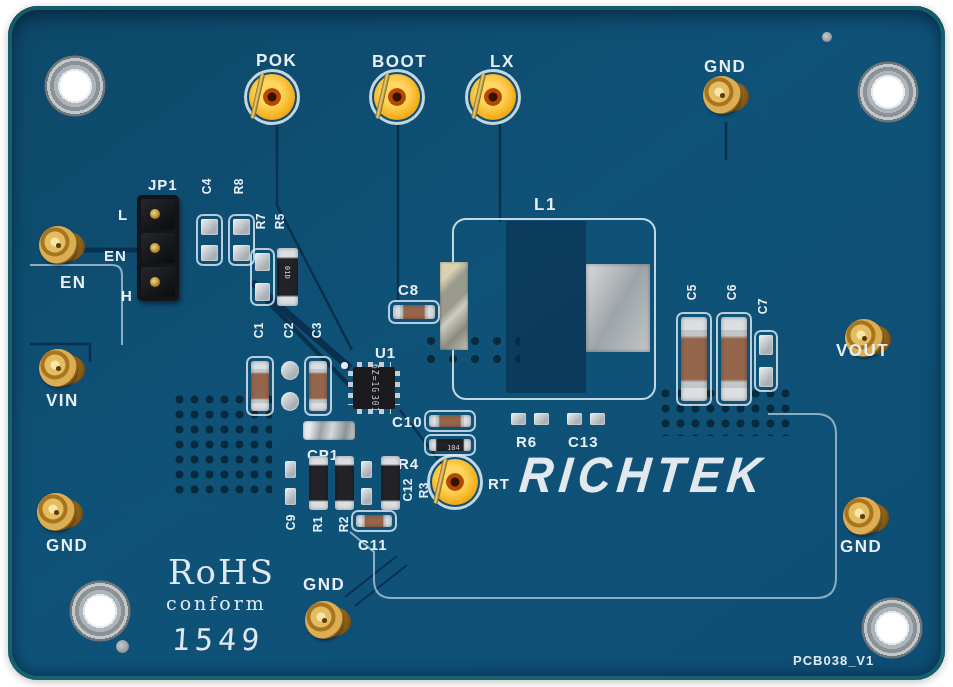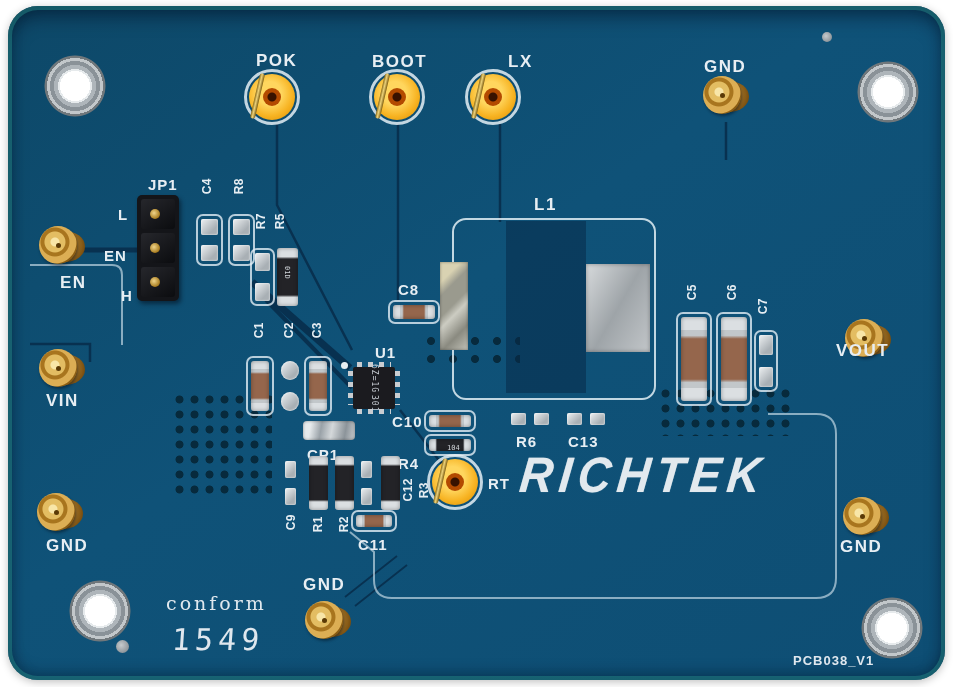--- a/index.html
+++ b/index.html
@@ -136,21 +136,21 @@
     <div class="holec"></div>
     <div class="wire"></div>
   </div>
   <div class="lbl big" style="left:372px;top:53px">BOOT</div>
   <div class="tp" style="left:369px;top:69px">
     <div class="ring"></div>
     <div class="body"></div>
     <div class="holec"></div>
     <div class="wire"></div>
   </div>
-  <div class="lbl big" style="left:508px;top:53px">LX</div>
+  <div class="lbl big" style="left:490px;top:53px">LX</div>
   <div class="tp" style="left:465px;top:69px">
     <div class="ring"></div>
     <div class="body"></div>
     <div class="holec"></div>
     <div class="wire"></div>
   </div>
 
   <div class="lbl big" style="left:704px;top:58px">GND</div>
   <div class="turret" style="left:703px;top:76px">
     <div class="flange"></div>
@@ -316,17 +316,18 @@
 
   <div class="tp" style="left:427px;top:454px">
     <div class="ring"></div>
     <div class="body"></div>
     <div class="holec"></div>
     <div class="wire"></div>
   </div>
   <div class="lbl med" style="left:488px;top:476px">RT</div>
 
   <div class="logo" style="left:520px;top:448px">RICHTEK</div>
+  <div class="rohs" style="left:168px;top:552px">RoHS</div>
   <div class="rohs-sub" style="left:166px;top:592px">conform</div>
   <div class="datecode" style="left:172px;top:622px">1549</div>
   <div class="pcbid" style="left:793px;top:653px">PCB038_V1</div>
 
 </div>
 
 </body></html>

